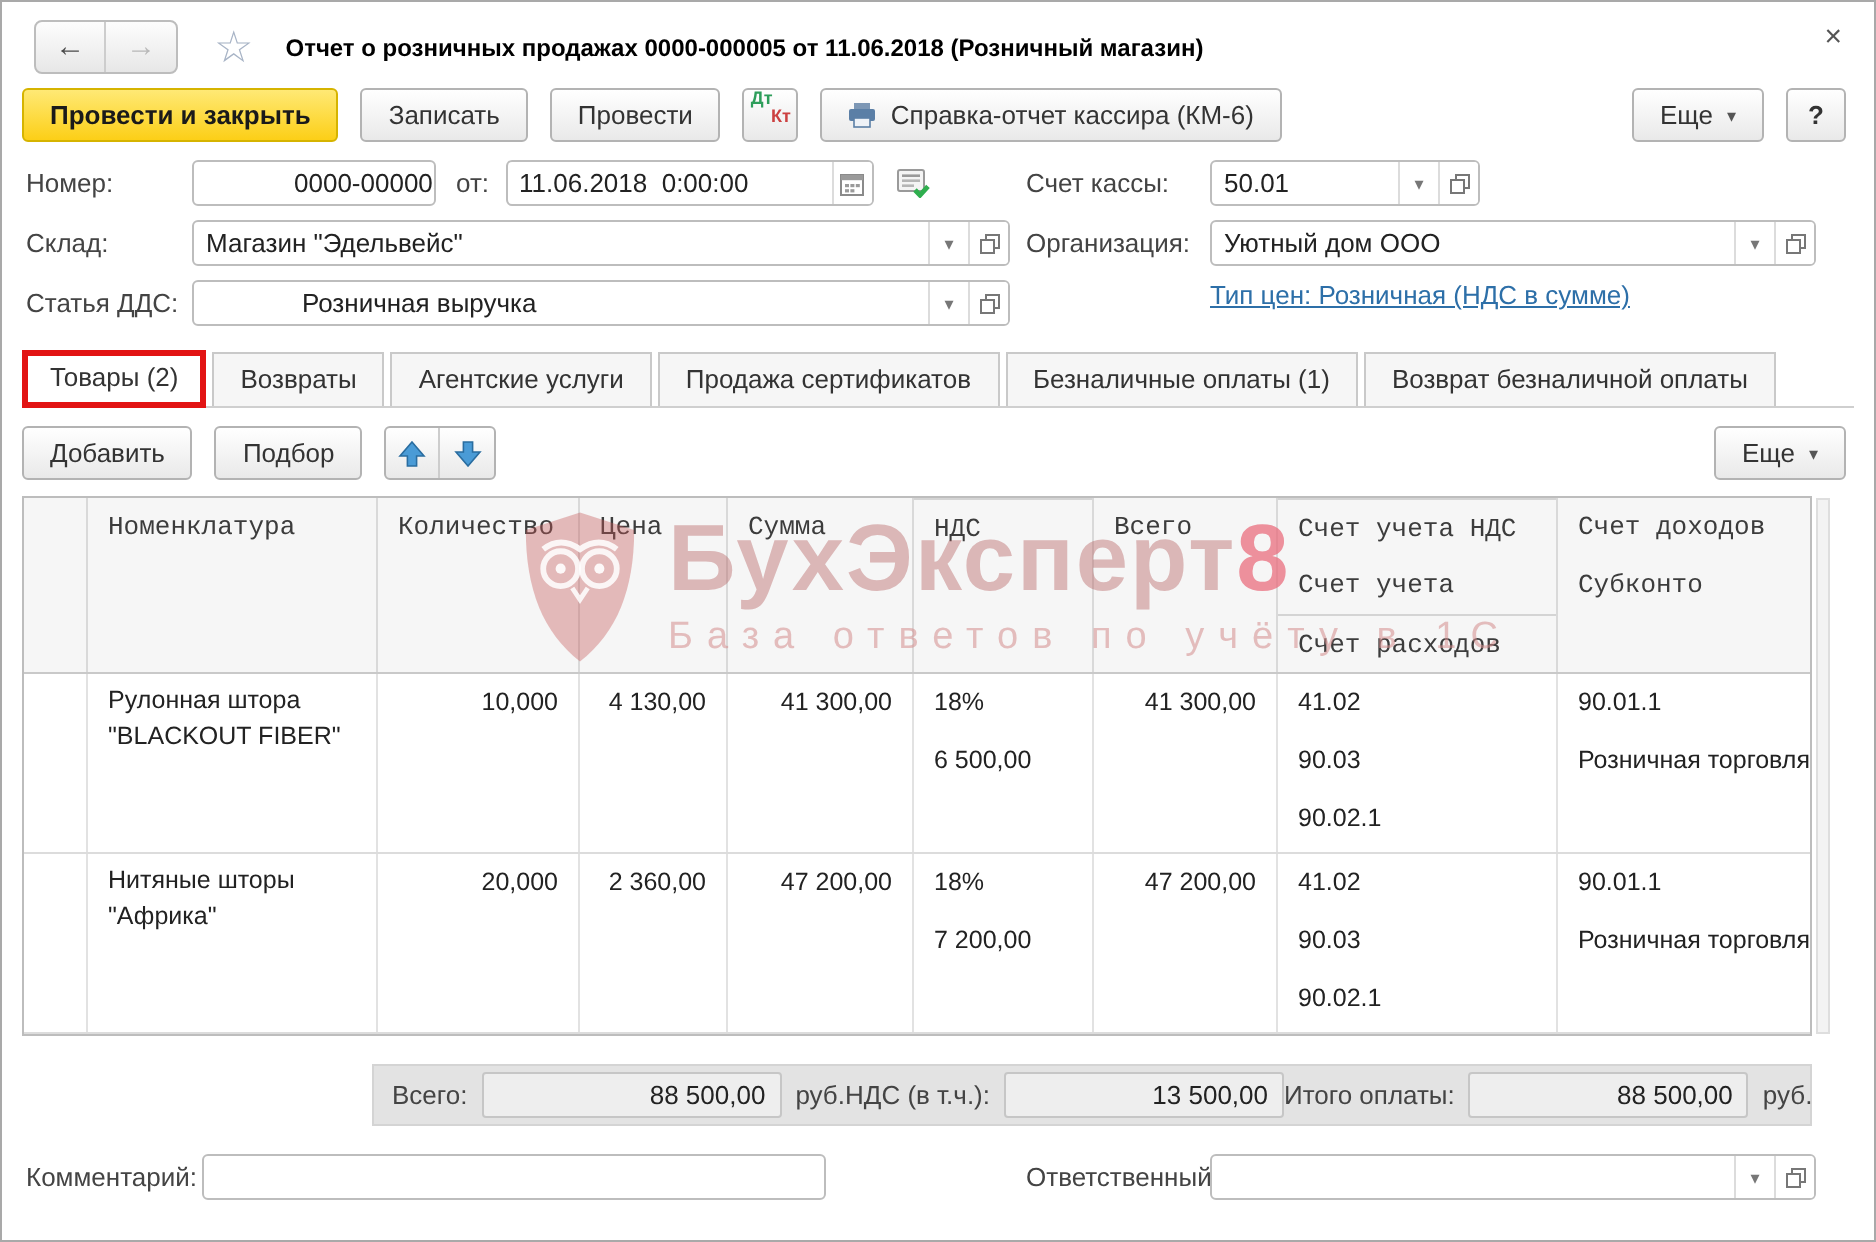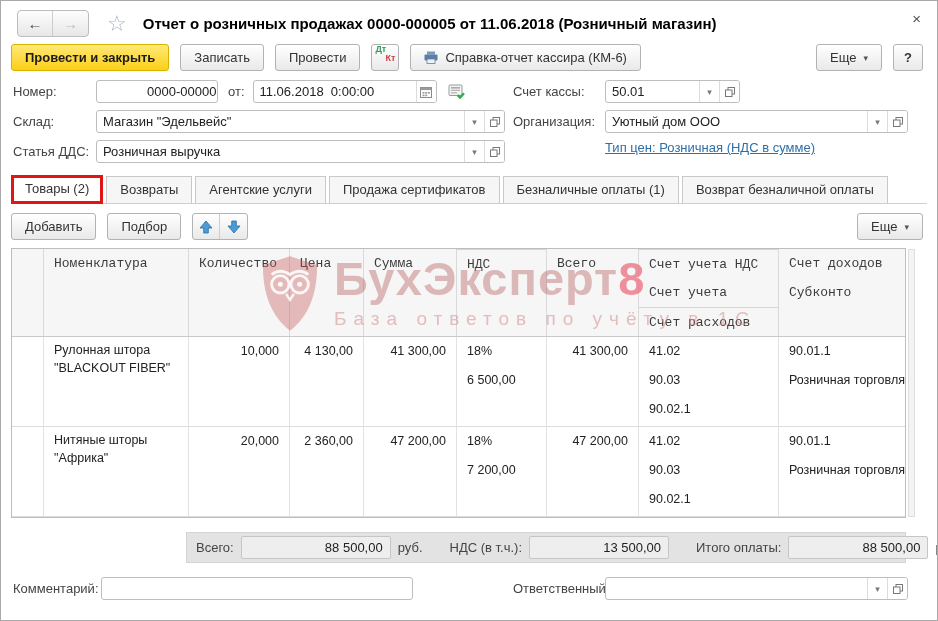--- a/index.html
+++ b/index.html
@@ -11,21 +11,21 @@
   }
   .window { position:relative; width:938px; height:621px; border:1px solid #a9a9a9; background:#fff; overflow:hidden; }
 
   
   .titlebar { display:flex; align-items:center; padding:9px 10px 4px 16px; }
   .nav-group { display:flex; border:1px solid #bdbdbd; border-radius:4px; overflow:hidden; background:linear-gradient(#fdfdfd,#e7e7e7); }
   .nav-btn { width:35px; height:25px; border:none; background:transparent; font-size:15px; line-height:1; cursor:pointer; padding:0; }
   .nav-btn.back { border-right:1px solid #cdcdcd; color:#4a4a4a; }
   .nav-btn.fwd { color:#b9b9b9; }
   .star { color:#a8b4c6; font-size:22px; margin:0 16px 0 18px; line-height:1; cursor:pointer; }
-  .title { font-size:15px; font-weight:bold; color:#000; margin:0; flex:1; white-space:nowrap; overflow:hidden; }
+  .title { font-size:12px; font-weight:bold; color:#000; margin:0; flex:1; white-space:nowrap; overflow:hidden; }
   .close { color:#555; font-size:15px; padding:0 6px; cursor:pointer; align-self:flex-start; }
 
   
   .btn { height:27px; padding:0 13px; background:linear-gradient(#ffffff,#e9e9e9); border:1px solid #b3b3b3;
          border-radius:3px; font-family:inherit; font-size:13px; color:#333; display:inline-flex; align-items:center; gap:7px; cursor:pointer; }
   .btn.primary { background:linear-gradient(#ffe975,#fccf17); border-color:#d6b400; font-weight:bold; color:#1a1a1a; }
   .btn.dtkt { width:28px; padding:0 3px; display:inline-flex; flex-direction:column; gap:0; font-size:9px; font-weight:bold; line-height:9px; }
   .dt { color:#2e9e5b; align-self:flex-start; }
   .kt { color:#cc4040; align-self:flex-end; }
   .btn.help { width:30px; justify-content:center; font-weight:bold; }
@@ -81,21 +81,21 @@
   .vscroll { position:absolute; right:-10px; top:0; bottom:0; width:7px; background:#f3f3f3; border:1px solid #dedede; }
 
   
   .wm { position:absolute; left:248px; top:5px; display:flex; align-items:flex-start; gap:14px; pointer-events:none; z-index:5; }
   .wm-brand { font-size:47px; font-weight:bold; line-height:1.05; letter-spacing:1px; color:rgba(182,96,96,0.42); white-space:nowrap; }
   .wm-8 { color:rgba(233,104,120,0.72); }
   .wm-tag { margin-top:5px; font-size:19px; letter-spacing:7px; color:rgba(212,140,140,0.55); white-space:nowrap; }
 
   
   .totals { display:flex; align-items:center; justify-content:space-between; margin:14px 0 0 185px; width:720px; height:31px;
-            background:#e3e3e3; border:1px solid #d4d4d4; padding:0 9px;gap:27px; }
+            background:#e3e3e3; border:1px solid #d4d4d4; padding:0 9px; }
   .tgroup { display:flex; align-items:center; gap:7px; }
   .tlbl { color:#444; white-space:nowrap; }
   .tbox { background:#eeeeee; border:1px solid #c6c6c6; border-radius:2px; height:23px; line-height:21px; text-align:right; padding:0 7px; color:#222; }
   .tb1 { width:150px; } .tb2 { width:140px; } .tb3 { width:140px; }
 
   
   .footer { display:flex; align-items:center; margin:14px 29px 0 12px; }
   .f-comment { width:312px; }
   .fleft.foot { width:500px; }
   svg { display:block; }
@@ -214,21 +214,21 @@
                 <rect x="0.5" y="3" width="6.5" height="6.5" fill="#fff" stroke="#777"></rect>
               </svg>
           </span>
         </div>
       </div>
     </div>
 
     <div class="frow">
       <div class="fleft">
         <span class="lbl l1">Статья ДДС:</span>
-        <div class="field grow" style="margin-right:8px;">
+        <div class="field grow" style="margin-right:8px;padding-left:48px;">
           <span class="val">Розничная выручка</span>
           <span class="seg dd">▾</span>
           <span class="seg">
             <svg width="10" height="10" viewBox="0 0 10 10">
                 <rect x="3" y="0.5" width="6.5" height="6.5" fill="none" stroke="#777"></rect>
                 <rect x="0.5" y="3" width="6.5" height="6.5" fill="#fff" stroke="#777"></rect>
               </svg>
           </span>
         </div>
       </div>

